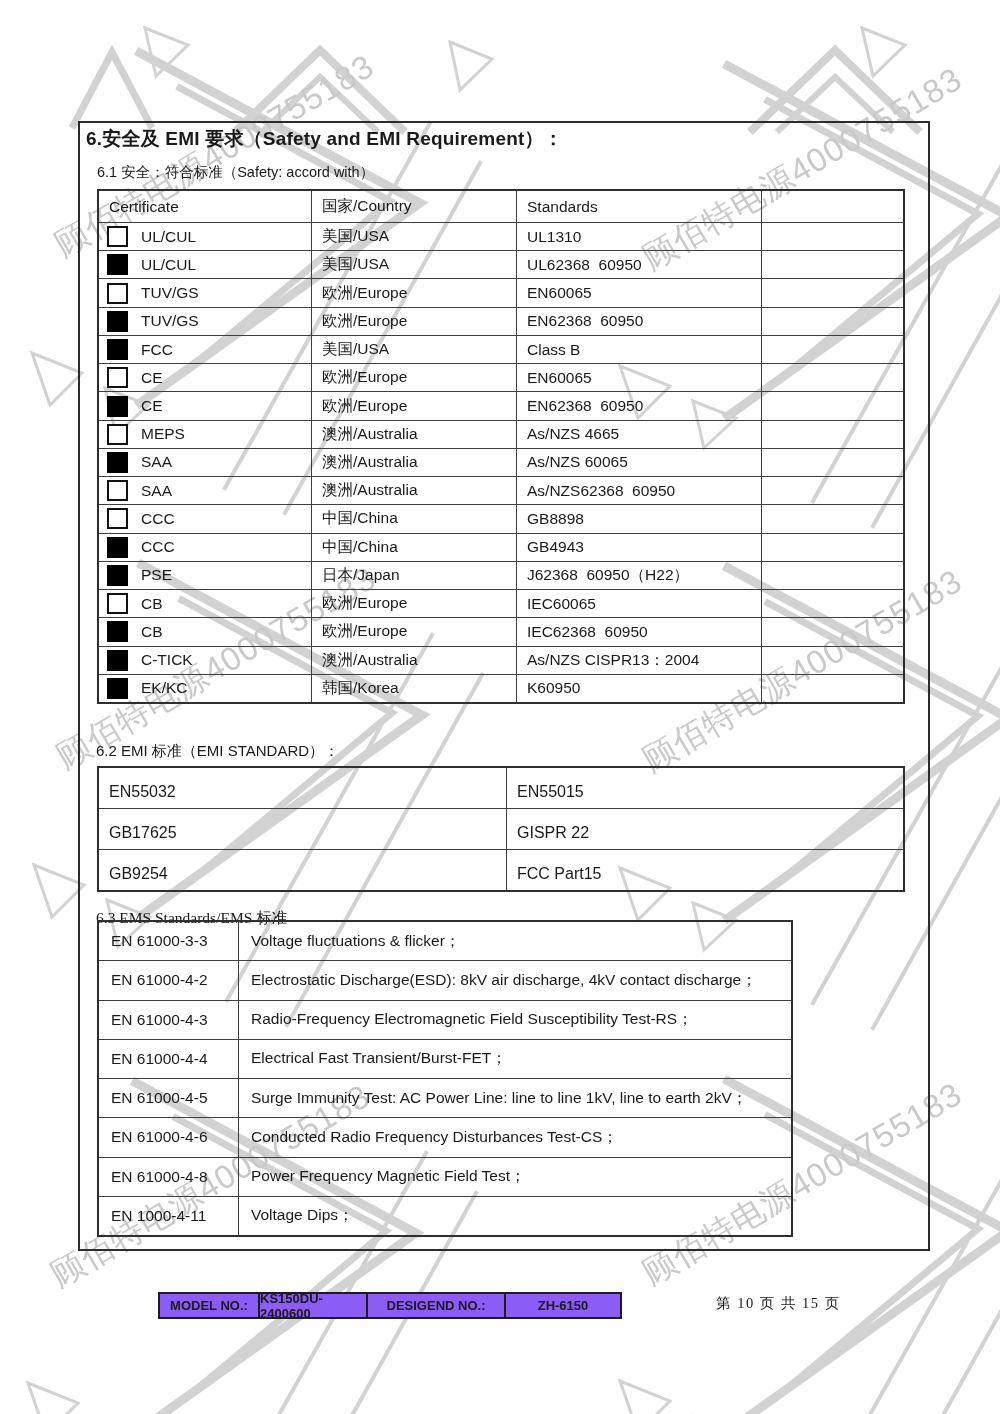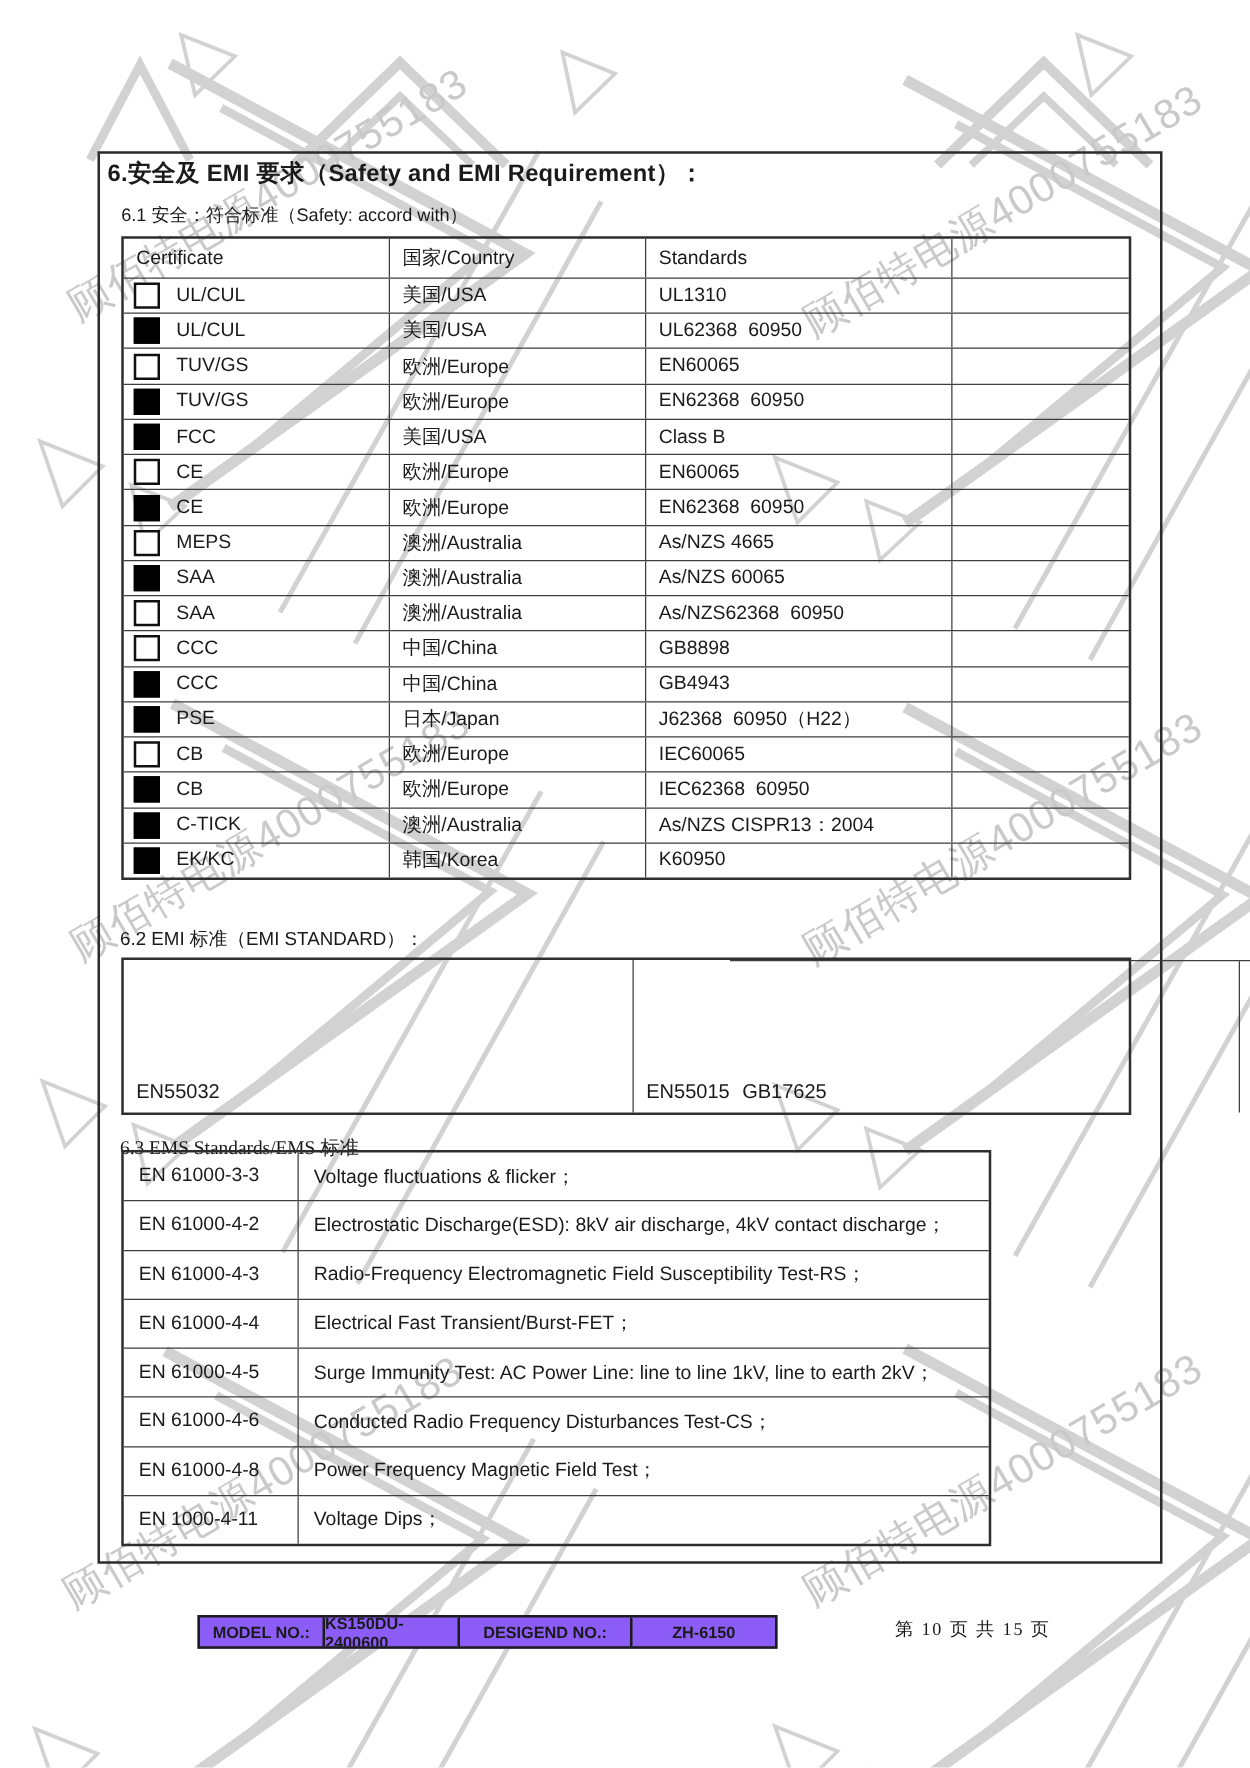--- a/index.html
+++ b/index.html
@@ -35,21 +35,21 @@
   .t61 .c1{width:213px;padding-left:8px}
   .t61 .hd .c1{padding-left:10px}
   .t61 .c2{width:205px;padding-left:10px}
   .t61 .c3{width:245px;padding-left:10px;white-space:pre}
   .t61 .c4{flex:1;border-right:none}
   .cb{width:17px;height:17px;border:2px solid #101010;background:#fff;margin-right:13px;flex:0 0 auto}
   .cb[data-checked="true"]{background:#000;border-color:#000}
   
   .t62{
     left:97px;top:766px;width:808px;height:126px;border:2px solid #2e2e2e;
-    display:flex;flex-direction:row;box-sizing:border-box;z-index:2;
+    display:flex;flex-direction:column;box-sizing:border-box;z-index:2;
   }
   .t62 .r{flex:1;display:flex;border-top:1px solid #3e3e3e;min-height:0}
   .t62 .r:first-child{border-top:none}
   .t62 .c{box-sizing:border-box;display:flex;align-items:flex-end;padding:0 0 7px 10px;font-size:16px}
   .t62 .cL{width:408px;border-right:1px solid #3e3e3e}
   .t62 .cR{flex:1}
   
   .t63{
     left:97px;top:920px;width:696px;height:317px;border:2px solid #2e2e2e;
     display:flex;flex-direction:column;box-sizing:border-box;z-index:2;

